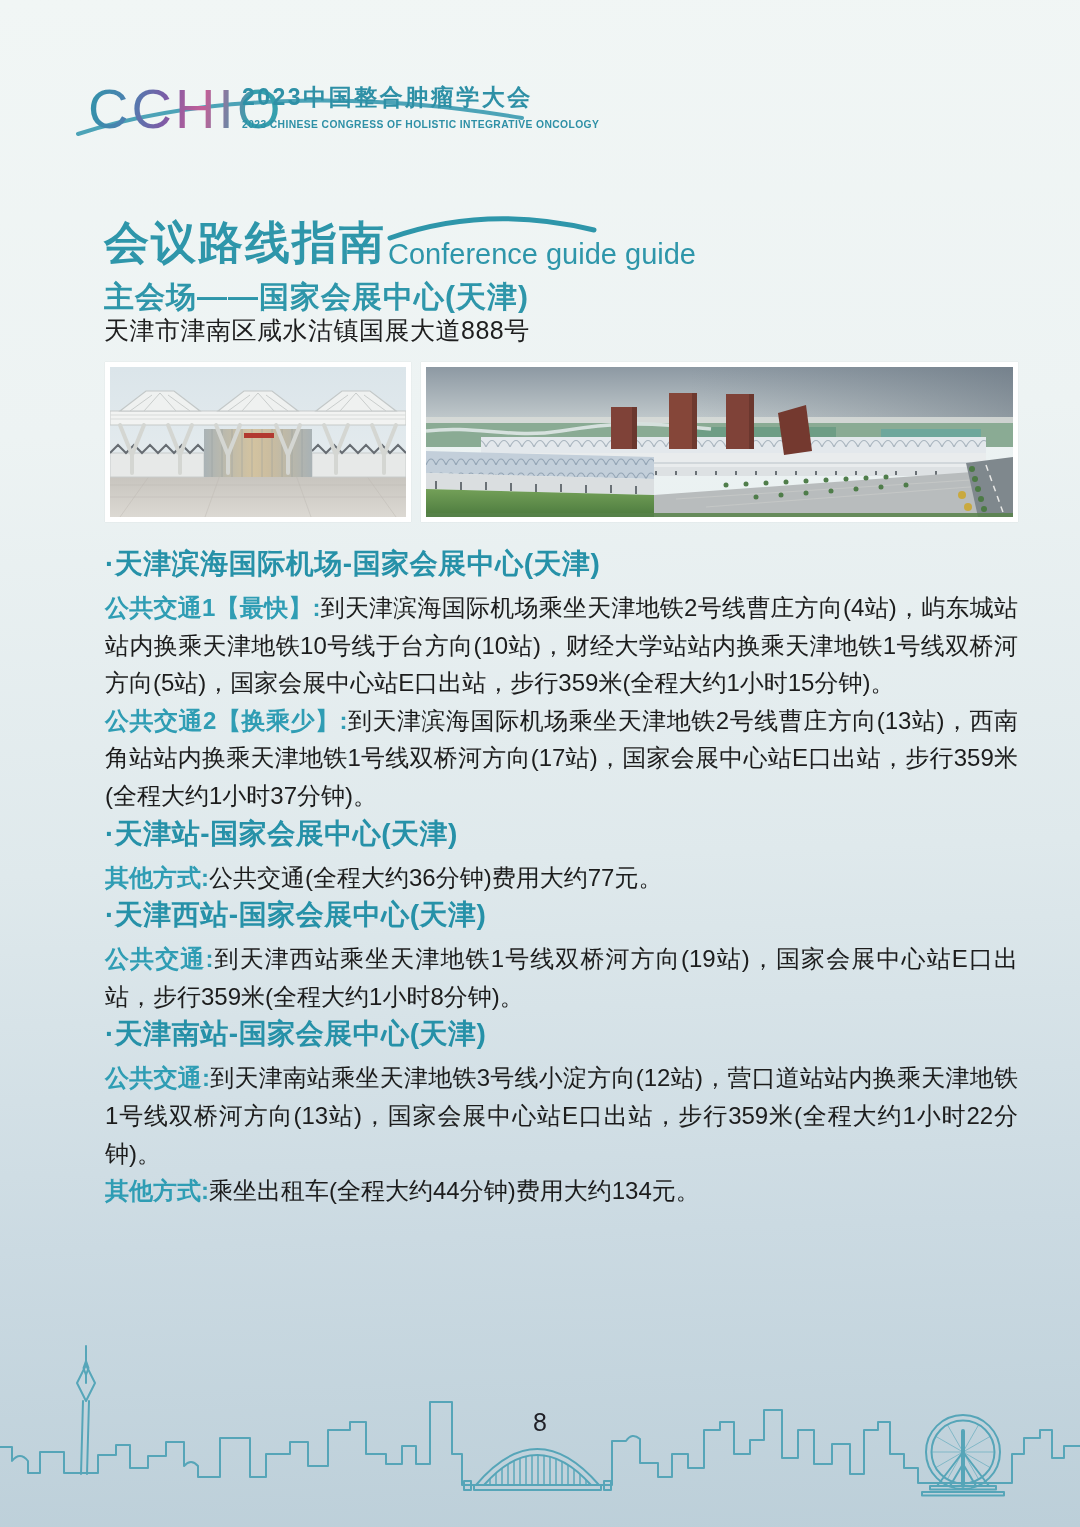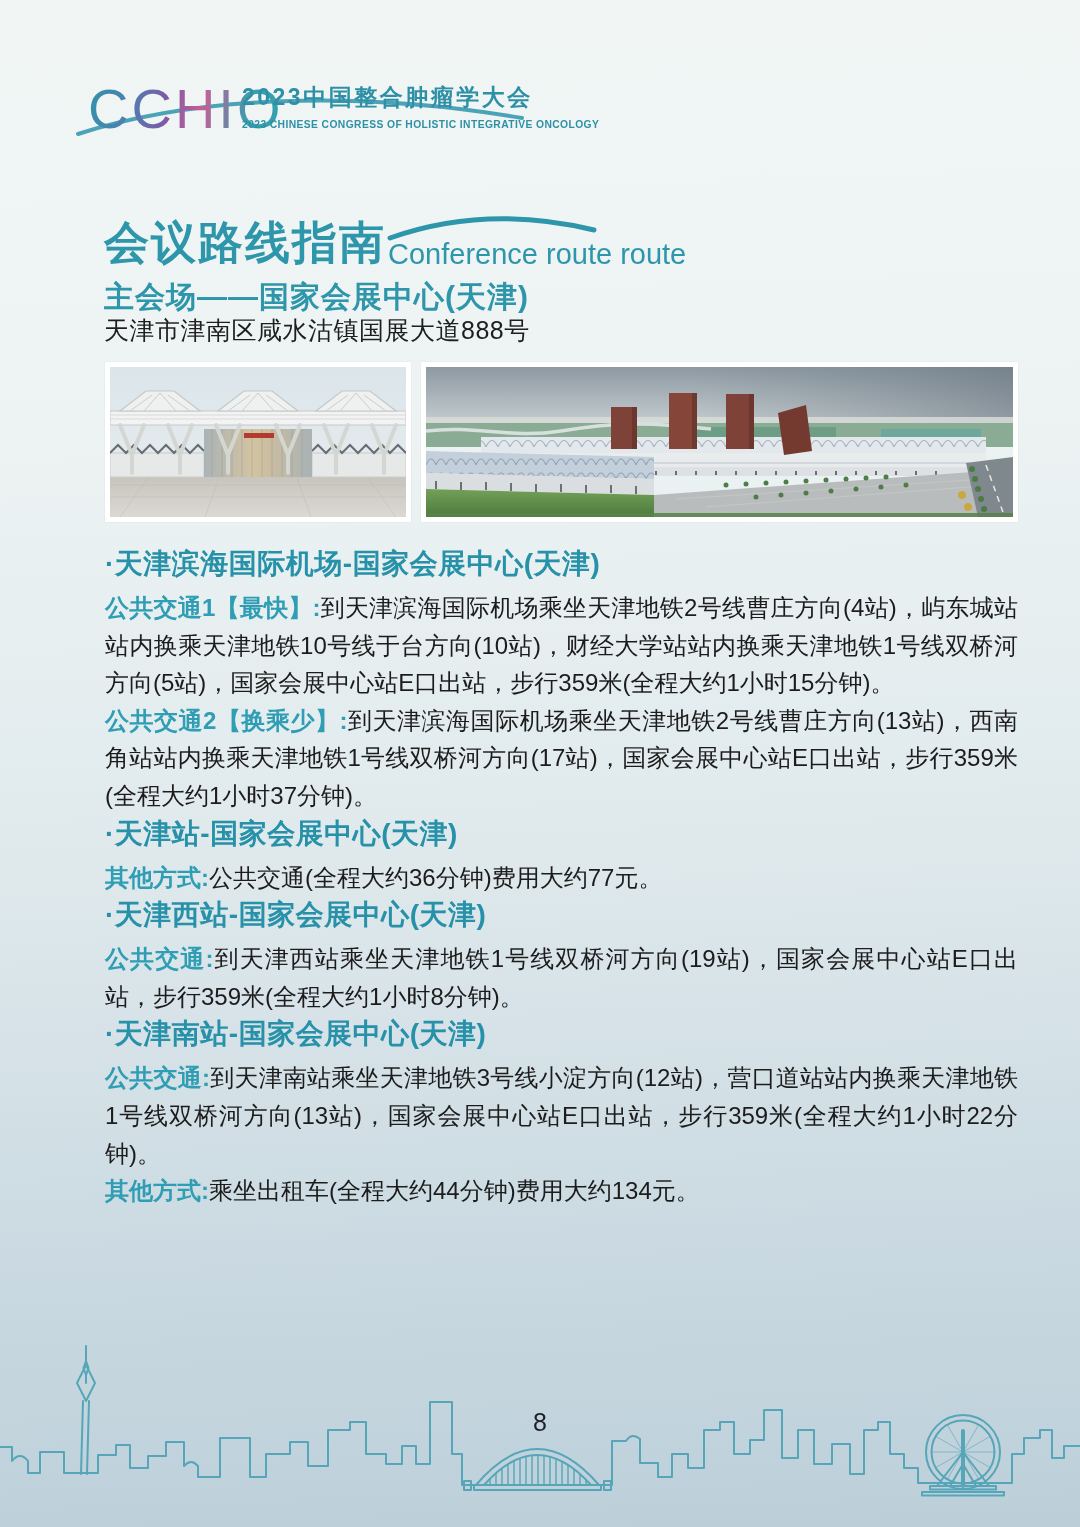--- a/index.html
+++ b/index.html
@@ -48,21 +48,21 @@
     <div class="logo-text">
       <div class="logo-zh">2023中国整合肿瘤学大会</div>
       <div class="logo-en">2023 CHINESE CONGRESS OF HOLISTIC INTEGRATIVE ONCOLOGY</div>
     </div>
   </div>
 
   <div class="title-zh">会议路线指南</div>
   <svg class="title-arc" viewBox="0 0 212 38">
     <path d="M4 34 Q 100 0 208 26" fill="none" stroke="#2e96aa" stroke-width="5" stroke-linecap="round"></path>
   </svg>
-  <div class="title-en">Conference route route</div>
+  <div class="title-en">Conference guide guide</div>
 
   <div class="venue-heading">主会场——国家会展中心(天津)</div>
   <div class="venue-address">天津市津南区咸水沽镇国展大道888号</div>
 
   <div class="photos">
     <div class="photo">
       <svg width="296" height="150" viewBox="0 0 296 150">
         <defs>
           <linearGradient id="lsky" x1="0" y1="0" x2="0" y2="1">
             <stop offset="0" stop-color="#dbe5ea"></stop>

